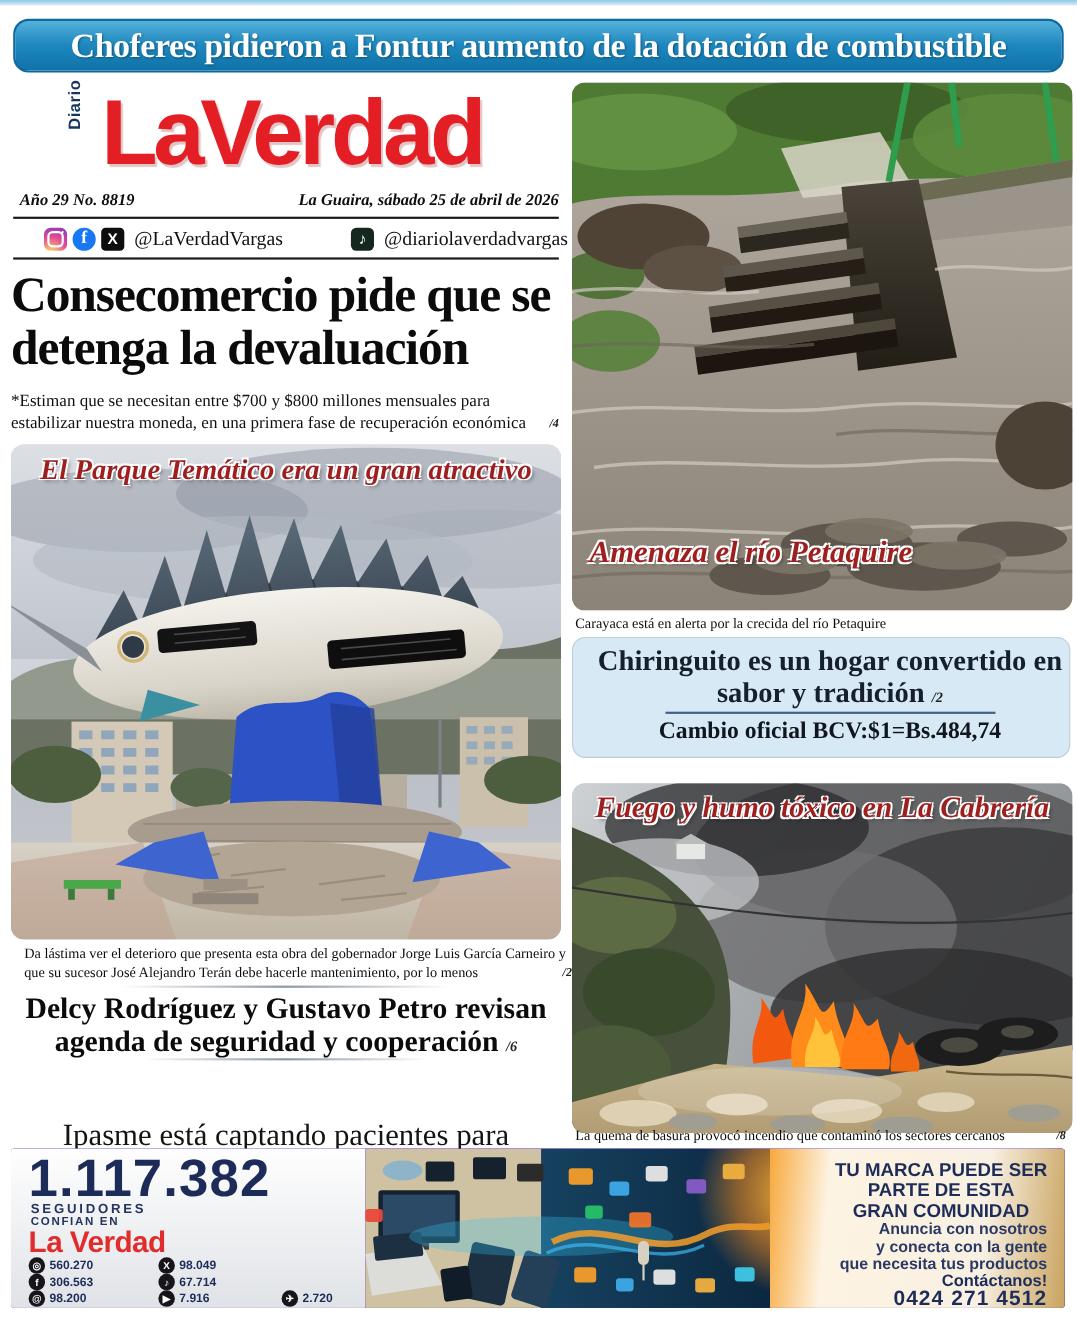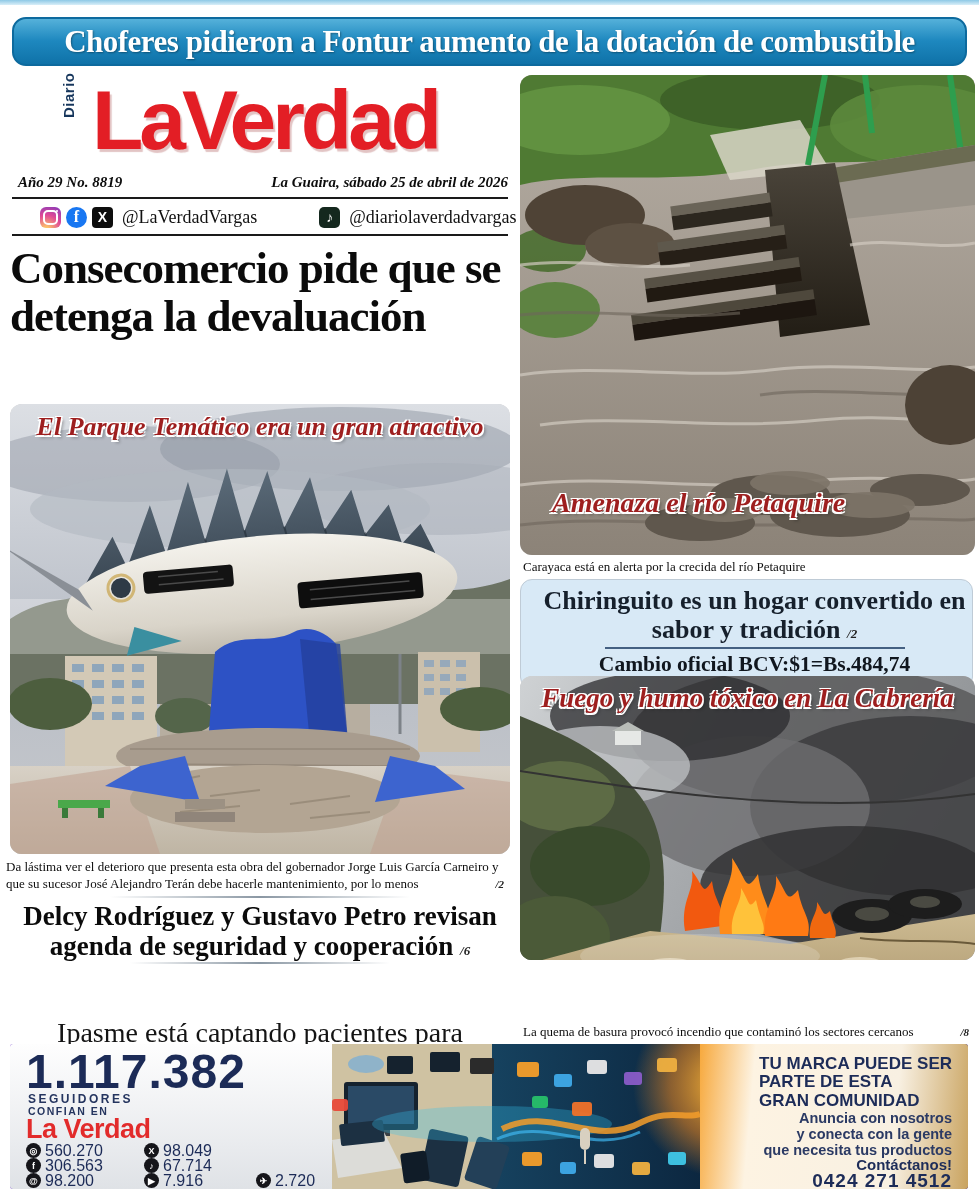--- a/index.html
+++ b/index.html
@@ -50,26 +50,26 @@
 
   
   .photo-card{border-radius:12px;overflow:hidden;background:#ccc;}
   .photo-card svg{display:block;}
   .overlay-head{position:absolute;width:100%;text-align:center;font-weight:bold;font-style:italic;
     color:#9e1f1f;
     text-shadow:-1.5px -1.5px 0 #fff,1.5px -1.5px 0 #fff,-1.5px 1.5px 0 #fff,1.5px 1.5px 0 #fff,3px 3px 3px rgba(0,0,0,.25);}
   .park-card{left:10px;top:404px;width:500px;height:450px;}
   .park-head{top:8px;font-size:26px;}
   .river-card{left:520px;top:75px;width:455px;height:480px;}
-  .river-head{top:412px;font-size:28px;text-align:left;padding-left:32px;box-sizing:border-box;}
-  .fire-card{left:520px;top:676px;width:455px;height:284px;}
+  .river-head{top:412px;font-size:28px;text-align:left;padding-left:16px;box-sizing:border-box;}
+  .fire-card{left:520px;top:712px;width:455px;height:318px;}
   .fire-head{top:7px;font-size:27px;}
 
   .caption{font-size:13px;line-height:1.32;color:#0d0d0d;}
-  .park-caption{left:6px;top:858px;width:500px;font-family:Liberation Serif, serif;}
+  .park-caption{left:22px;top:858px;width:500px;font-family:Liberation Serif, serif;}
   .park-caption .pg{position:absolute;right:2px;bottom:1px;}
   .river-caption{left:523px;top:558px;width:450px;}
   .fire-caption{left:523px;top:1023px;width:450px;}
   .fire-caption .pg{position:absolute;right:4px;top:2px;}
 
   .hair{height:2px;background:linear-gradient(90deg,rgba(120,130,140,0),#8a97a3,rgba(120,130,140,0));}
   .div1{left:110px;top:896px;width:300px;}
   .div2{left:130px;top:962px;width:260px;}
 
   .delcy{left:10px;top:901px;width:500px;text-align:center;font-weight:bold;font-size:27px;line-height:1.12;color:#0b0b0b;}
@@ -92,25 +92,25 @@
   .f-number{position:absolute;left:16px;top:0px;font-weight:bold;font-size:48px;letter-spacing:1px;color:#1c2b57;}
   .f-seg{position:absolute;left:18px;top:48px;font-weight:bold;font-size:12px;letter-spacing:2.5px;color:#25355f;}
   .f-confian{position:absolute;left:18px;top:61px;font-weight:bold;font-size:10.5px;letter-spacing:1.5px;color:#25355f;}
   .f-brand{position:absolute;left:16px;top:70px;font-weight:bold;font-size:27px;color:#e22b2b;letter-spacing:-.5px;}
   .f-stats{position:absolute;left:16px;top:99px;width:300px;}
   .f-row{display:flex;align-items:center;height:15px;}
   .f-cell{display:flex;align-items:center;gap:4px;width:118px;}
   .f-cell.wide{width:auto;margin-left:12px;}
   .fi{width:15px;height:15px;border-radius:50%;background:#15151a;color:#fff;display:inline-flex;
       align-items:center;justify-content:center;font-size:9px;font-weight:bold;flex:0 0 auto;}
-  .f-count{font-weight:normal;font-size:16px;color:#1c2b57;text-align:center;}
+  .f-count{font-weight:bold;font-size:11px;color:#1c2b57;text-align:center;}
   .f-mid{position:absolute;left:322px;top:0;width:368px;height:100%;}
   .f-right{position:absolute;left:690px;top:0;width:268px;height:100%;
     background:linear-gradient(95deg,#f7a93d 0%,#fdf3e2 20%,#f8f0e2 72%,#c9a35f 100%);}
-  .ad-title{position:absolute;right:16px;top:11px;text-align:left;font-weight:bold;font-size:17px;
+  .ad-title{position:absolute;right:16px;top:11px;text-align:center;font-weight:bold;font-size:17px;
     line-height:1.08;color:#1d2c58;}
   .ad-body{position:absolute;right:16px;top:67px;text-align:right;font-weight:bold;font-size:14.5px;
     line-height:1.1;color:#2b3a64;}
   .ad-cta{position:absolute;right:16px;top:112px;text-align:right;font-weight:bold;font-size:15px;color:#1d2c58;}
   .ad-phone{position:absolute;right:16px;top:126px;text-align:right;font-weight:bold;font-size:19px;
     letter-spacing:1px;color:#1d2c58;}
 </style>
 </head>
 <body>
 
@@ -135,20 +135,24 @@
       <span class="handle">@LaVerdadVargas</span>
     </span>
     <span class="sgroup g2">
       <span class="mi mi-tt">♪</span>
       <span class="handle">@diariolaverdadvargas</span>
     </span>
   </div>
   <div class="abs rule2"></div>
 
   <div class="abs lead-headline">Consecomercio pide que se detenga la devaluación</div>
+  <div class="abs deck">
+    <span>*Estiman que se necesitan entre $700 y $800 millones mensuales para estabilizar nuestra moneda, en una primera fase de recuperación económica</span>
+    <span class="pg">/4</span>
+  </div>
 
   <div class="abs photo-card park-card">
     <svg width="500" height="450" viewBox="0 0 500 450">
       <defs>
         <linearGradient id="sky" x1="0" y1="0" x2="0" y2="1">
           <stop offset="0" stop-color="#dcdfe4"></stop>
             <stop offset="0.55" stop-color="#b8bdc6"></stop>
             <stop offset="1" stop-color="#c7c9cc"></stop>
         </linearGradient>
         <linearGradient id="fin" x1="0" y1="0" x2="0" y2="1">

